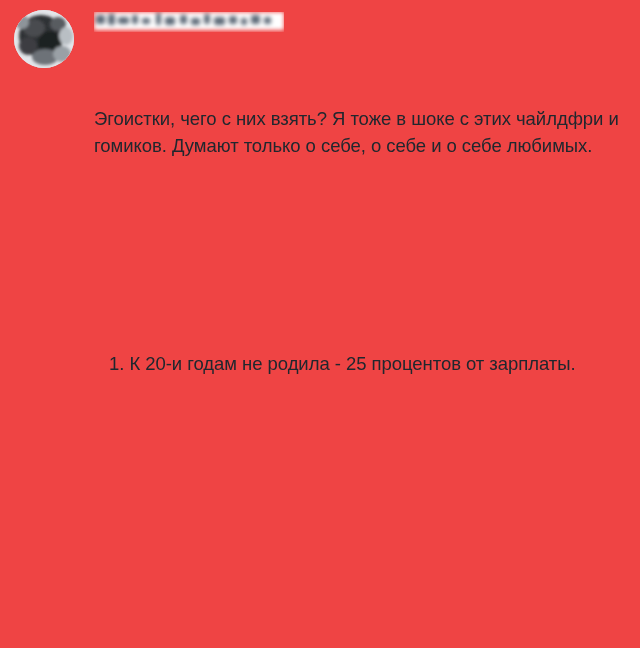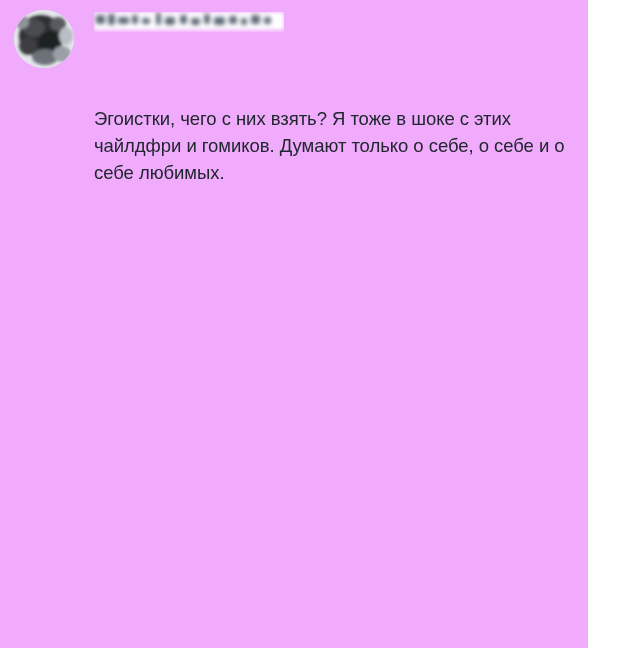--- a/index.html
+++ b/index.html
@@ -8,25 +8,25 @@
   }
   body {
     width: 640px;
     height: 648px;
     background: #ffffff;
     font-family: "Liberation Sans", sans-serif;
     overflow: hidden;
   }
   .post {
     position: relative;
-    width: 588px;
+    width: 640px;
     height: 648px;
     box-sizing: border-box;
     padding: 8px 14px 0 14px;
-    background: #f0abfc;
+    background: #ef4444;
   }
   .post-header {
     position: relative;
     height: 42px;
   }
   .avatar {
     position: absolute;
     left: 0px;
     top: 2px;
     width: 60px;
@@ -133,20 +133,21 @@
     </div>
 
   </div>
 
   <div class="body-text">
     <span class="blk">Эгоистки, чего с них взять? Я тоже в шоке с этих чайлдфри и гомиков. Думают только о себе, о себе и о себе любимых.</span>
   </div>
 
   <div class="body-text" style="padding-left:95px; padding-top:0;">
     <span class="spacer"></span>
+    <span class="blk">1. К 20-и годам не родила - 25 процентов от зарплаты.</span>
     
     
     
     
     
     
   </div>
 
 </div>
 

